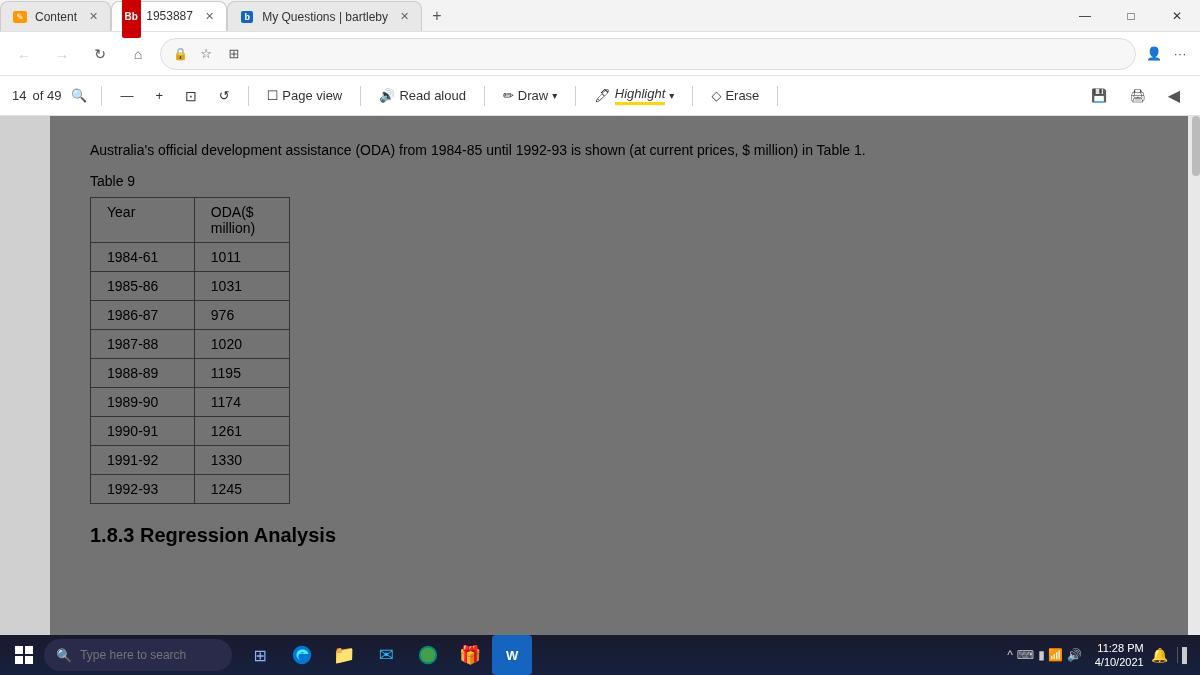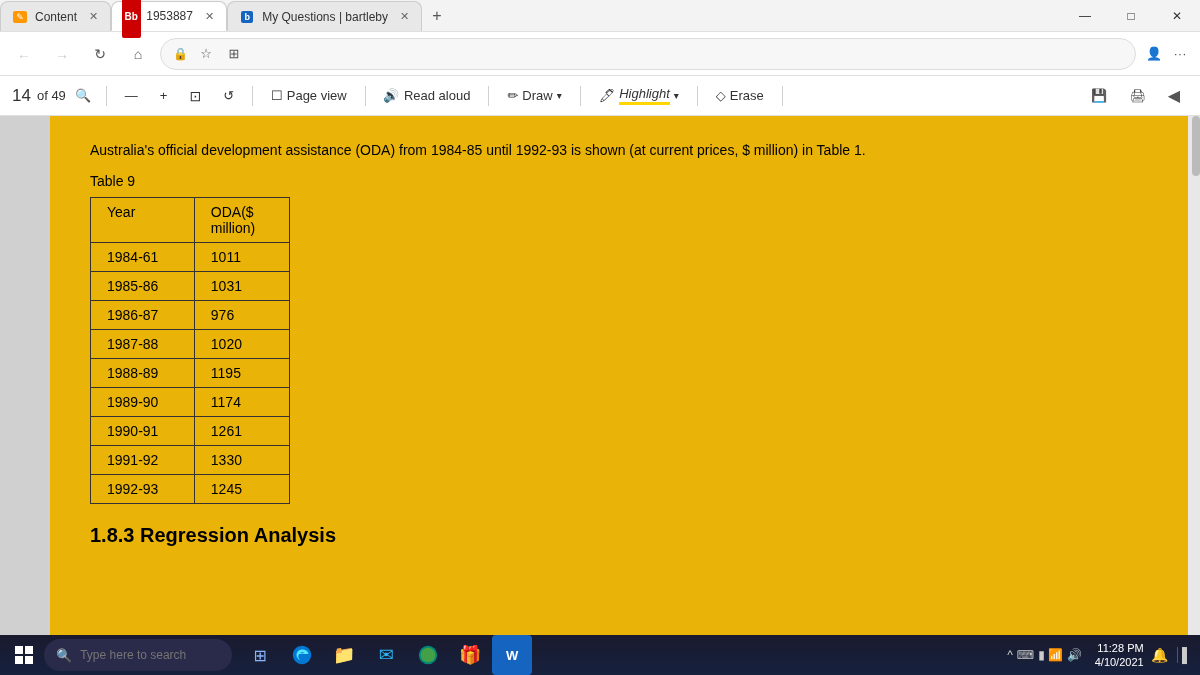--- a/index.html
+++ b/index.html
@@ -192,21 +192,21 @@
       display: flex;
       height: calc(675px - 32px - 44px - 40px);
       background: #d0d0d0;
     }
     .sidebar-left {
       width: 50px;
       background: #d0d0d0;
     }
     .content-area {
       flex: 1;
-      background: #eab308;
+      background: #737373;
       overflow-y: auto;
       padding: 24px 40px;
     }
     .sidebar-right {
       width: 12px;
       background: #e8e8e8;
       position: relative;
     }
     .scrollbar-thumb {
       position: absolute;
@@ -442,21 +442,21 @@
     </div>
   </div>
   <div class="browser-actions">
     <div class="addr-icon">👤</div>
     <div class="addr-icon">···</div>
   </div>
 </div>
 
 <div class="toolbar">
   <div class="toolbar-page-info">
-    <span style="font-size:17px;">14</span>
+    <span style="font-size:13px;">14</span>
     <span style="font-size:13px;">of 49</span>
     <div class="nav-btn" style="width:24px;height:24px;font-size:13px;">🔍</div>
   </div>
   <div class="toolbar-sep"></div>
   <div class="toolbar-btn">—</div>
   <div class="toolbar-btn">+</div>
   <div class="toolbar-btn" style="font-size:14px;">⊡</div>
   <div class="toolbar-btn">↺</div>
   <div class="toolbar-sep"></div>
   <div class="toolbar-btn">

